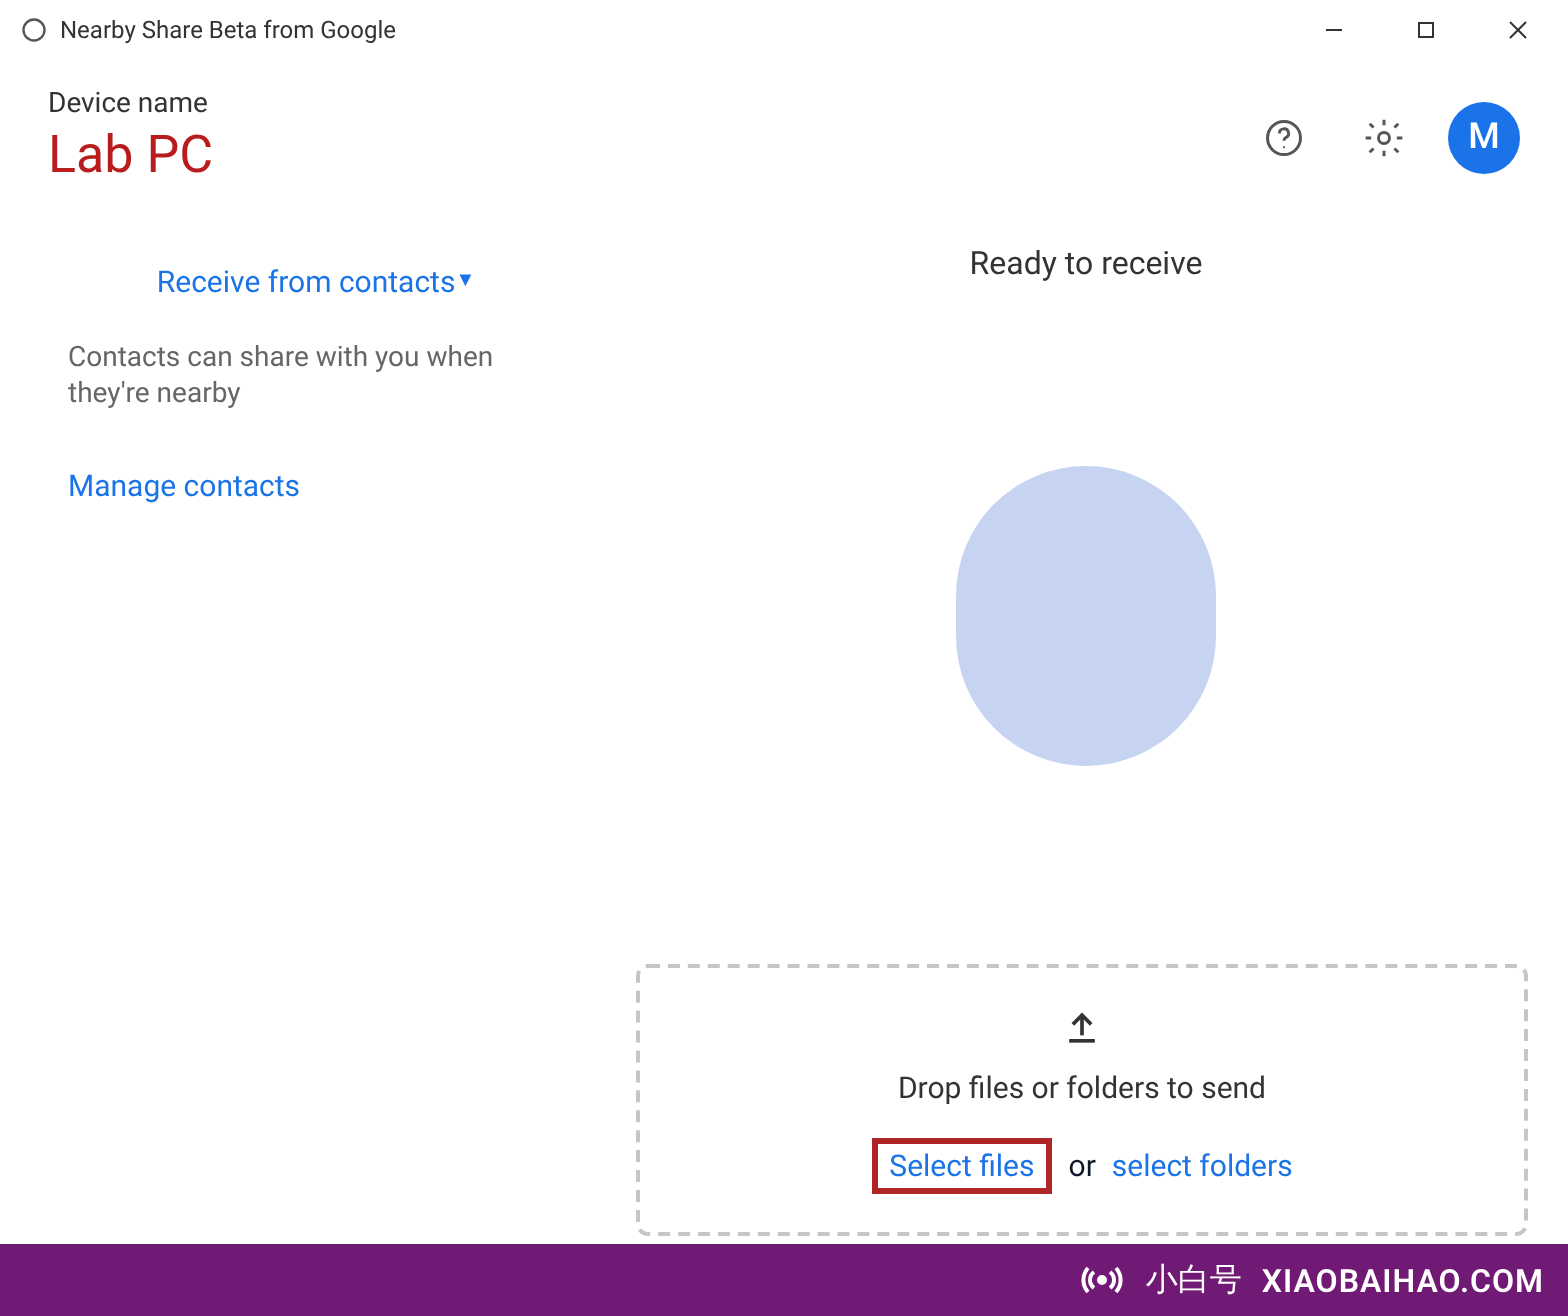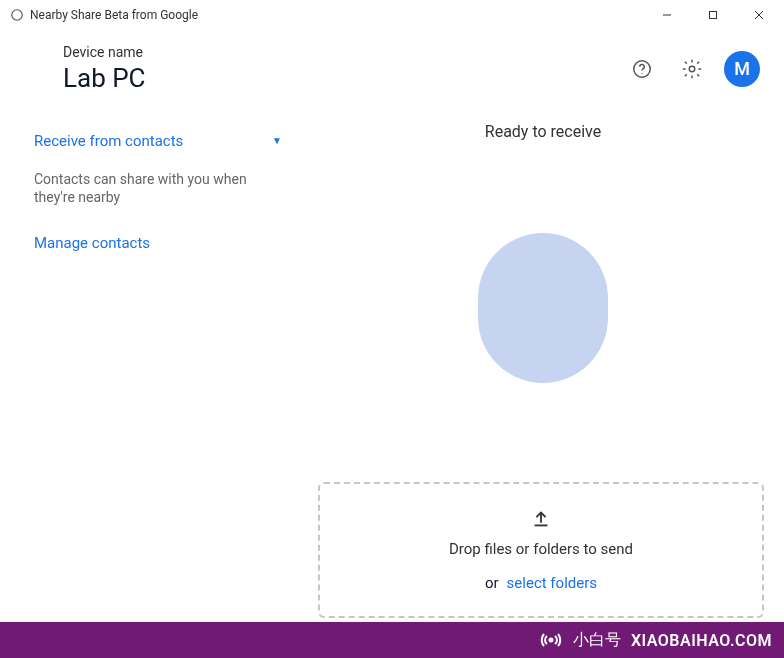--- a/index.html
+++ b/index.html
@@ -29,39 +29,39 @@
     display: flex; align-items: center; justify-content: center;
     font-size: 10px; color: #333;
   }
   .win-btn svg { width: 10px; height: 10px; }
   .header {
     display: flex;
     align-items: center;
     justify-content: space-between;
     padding: 14px 24px 6px 24px;
   }
-  .device-block { line-height: 1.2; margin-left: 39px; }
+  .device-block { line-height: 1.2; }
   .device-label { font-size: 14px; color: #333; }
-  .device-name { font-size: 26px; color: #0f172a; margin-top: 2px; text-align: center; }
+  .device-name { font-size: 26px; color: #b91c1c; margin-top: 2px; text-align: center; }
   .header-actions { display: flex; align-items: center; gap: 14px; }
   .icon-btn {
     width: 36px; height: 36px; border-radius: 50%;
     display: flex; align-items: center; justify-content: center;
   }
   .icon-btn svg { width: 22px; height: 22px; stroke: #555; fill: none; stroke-width: 1.6; }
   .avatar {
     width: 36px; height: 36px; border-radius: 50%;
     background: #1a73e8; color: #fff;
     display: flex; align-items: center; justify-content: center;
     font-size: 18px; font-weight: 500;
   }
   .main { display: flex; padding: 14px 0 0 0; }
   .sidebar { width: 310px; padding: 14px 28px 0 34px; }
   .visibility-row {
-    display: flex; align-items: center; justify-content: space-between;
+    display: flex; align-items: center; justify-content: center;
     color: #1a73e8; font-size: 15px; cursor: pointer;
     padding: 4px 0;
   }
   .visibility-row .caret { font-size: 10px; color: #1a73e8; }
   .contact-desc { font-size: 14px; color: #666; margin-top: 16px; line-height: 1.3; max-width: 220px; }
   .manage-link { color: #1a73e8; font-size: 15px; margin-top: 28px; display: block; }
   .content {
     flex: 1;
     display: flex; flex-direction: column; align-items: center;
     padding-right: 8px;
@@ -166,20 +166,21 @@
 </div>
 
 <div class="drop-zone">
   <svg class="upload-icon" viewBox="0 0 24 24" fill="none" stroke="#333" stroke-width="2">
       <path d="M12 16V5"></path>
       <path d="M7 10l5-5 5 5"></path>
       <path d="M5 19h14"></path>
     </svg>
   <div class="drop-text">Drop files or folders to send</div>
   <div class="drop-actions">
+    <span class="link-btn highlighted">Select files</span>
     <span class="or-text">or</span>
     <span class="link-btn">select folders</span>
   </div>
 </div>
 
 <div class="watermark-bar">
   <svg class="wm-icon" viewBox="0 0 24 24" fill="none" stroke="#fff" stroke-width="2">
       <path d="M5 6a9 9 0 0 0 0 12"></path>
       <path d="M8 8a5 5 0 0 0 0 8"></path>
       <circle cx="12" cy="12" r="1.5" fill="#fff"></circle>

